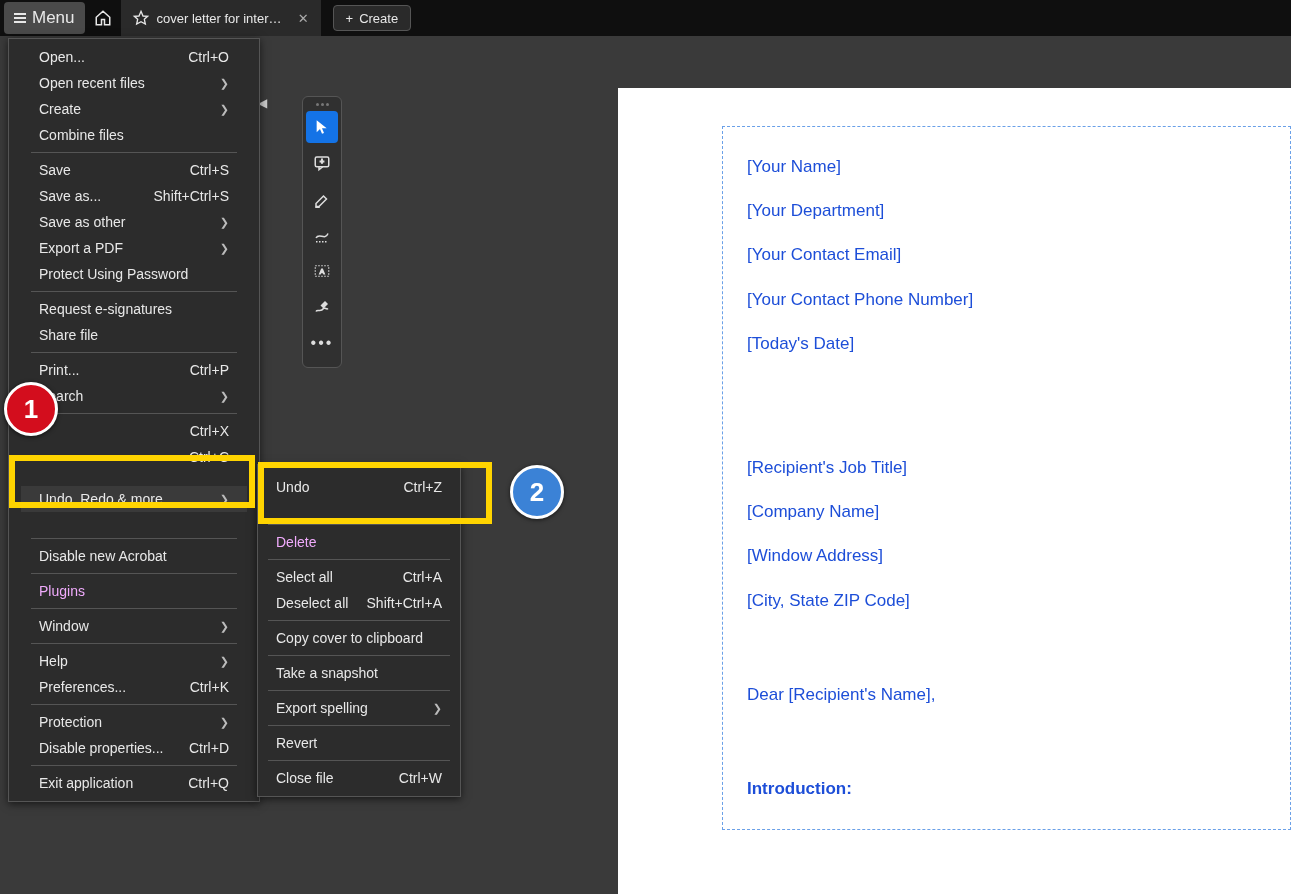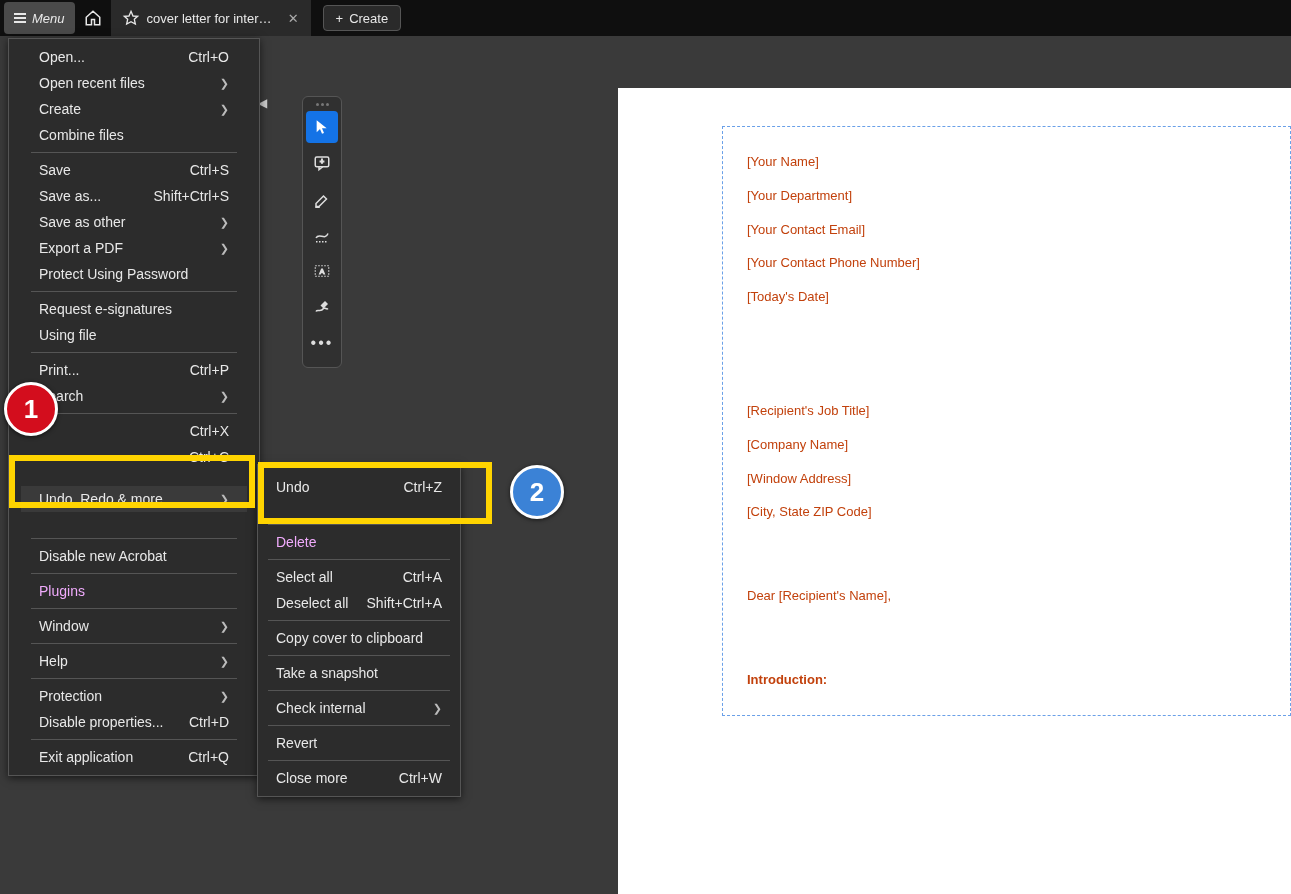--- a/index.html
+++ b/index.html
@@ -1,20 +1,20 @@
 <!DOCTYPE html>
 <html><head>
 <meta charset="utf-8">
 <style>
   * { margin: 0; padding: 0; box-sizing: border-box; font-family: 'Segoe UI', Arial, sans-serif; }
   body { background: #2a2a2a; width: 1291px; height: 894px; overflow: hidden; position: relative; }
 
   
   .top-bar { background: #0f0f0f; height: 36px; display: flex; align-items: center; padding: 0 4px; gap: 4px; }
-  .menu-btn { background: #4a4a4a; color: #e8e8e8; height: 26px; padding: 16px 10px; display: flex; align-items: center; gap: 6px; border-radius: 4px; cursor: pointer; font-size: 13px; font-style: italic; }
+  .menu-btn { background: #4a4a4a; color: #e8e8e8; height: 26px; padding: 16px 10px; display: flex; align-items: center; gap: 6px; border-radius: 4px; cursor: pointer; font-size: 17px; }
   .hamburger { display: flex; flex-direction: column; gap: 2px; }
   .hamburger span { width: 12px; height: 2px; background: #e8e8e8; }
   .home-btn { color: #e8e8e8; width: 28px; height: 28px; display: flex; align-items: center; justify-content: center; cursor: pointer; }
   .tab { background: #2a2a2a; color: #e8e8e8; height: 36px; display: flex; align-items: center; padding: 0 8px 0 12px; gap: 8px; font-size: 13px; max-width: 200px; }
   .tab-title { overflow: hidden; text-overflow: ellipsis; white-space: nowrap; }
   .tab-close { color: #aaa; cursor: pointer; padding: 2px 4px; }
   .create-btn { background: #2a2a2a; border: 1px solid #555; color: #e8e8e8; height: 26px; padding: 0 12px; display: flex; align-items: center; gap: 6px; border-radius: 4px; cursor: pointer; font-size: 13px; margin-left: 8px; }
 
   
   .second-bar { background: #3a3a3a; height: 52px; }
@@ -27,21 +27,21 @@
   .vtool .handle { height: 6px; display:flex; justify-content:center; align-items:center; gap:2px; margin-bottom:4px;}
   .vtool .handle span{width:3px;height:3px;background:#777;border-radius:50%;}
   .vtool-item { width: 32px; height: 32px; margin: 4px auto; display: flex; align-items: center; justify-content: center; color: #ddd; cursor: pointer; border-radius: 4px; }
   .vtool-item.active { background: #1473e6; color: #fff; }
 
   
   .collapse-arrow { position: absolute; left: 258px; top: 8px; color: #ccc; font-size: 12px; z-index: 1; }
 
   
   .doc { position: absolute; left: 618px; top: 0; right: 0; bottom: 0; background: #fff; }
-  .doc-text-area { position: absolute; left: 104px; top: 38px; right: 0; border: 1px dashed #6aa0e8; padding: 18px 24px; line-height: 2.6; font-family: Arial, sans-serif; font-size: 13px; color: #c2410c; }
+  .doc-text-area { position: absolute; left: 104px; top: 38px; right: 0; border: 1px dashed #6aa0e8; padding: 18px 24px; line-height: 2.6; font-family: Arial, sans-serif; font-size: 17px; color: #1d4ed8; }
   .doc-text-area p { margin: 0; }
   .bold { font-weight: bold; }
   .gap { height: 80px; }
   .gap2 { height: 50px; }
 
   
   .menu-main { position: absolute; left: 8px; top: 38px; width: 252px; background: #2c2c2c; border: 1px solid #555; box-shadow: 0 2px 8px rgba(0,0,0,0.6); z-index: 100; padding: 5px 12px; }
   .mi { display: flex; justify-content: space-between; align-items: center; padding: 5px 18px; color: #e8e8e8; font-size: 14px; cursor: pointer; position: relative; }
   .mi .arrow { color: #bbb; font-size: 11px; }
   .mi.disabled { color: #f0abfc; cursor: default; }
@@ -197,21 +197,21 @@
       <span class="arrow">❯</span>
     </div>
   <div class="mi">
       <span class="label">Protect Using Password</span>
     </div>
   <div class="sep"></div>
   <div class="mi">
       <span class="label">Request e-signatures</span>
     </div>
   <div class="mi">
-      <span class="label">Using file</span>
+      <span class="label">Share file</span>
     </div>
   <div class="sep"></div>
   <div class="mi">
       <span class="label">Print...</span>
       <span class="sc">Ctrl+P</span>
     </div>
   <div class="mi">
       <span class="label">Search</span>
       <span class="arrow">❯</span>
     </div>
@@ -241,20 +241,24 @@
   <div class="sep"></div>
   <div class="mi">
       <span class="label">Window</span>
       <span class="arrow">❯</span>
     </div>
   <div class="sep"></div>
   <div class="mi">
       <span class="label">Help</span>
       <span class="arrow">❯</span>
     </div>
+  <div class="mi">
+      <span class="label">Preferences...</span>
+      <span class="sc">Ctrl+K</span>
+    </div>
   <div class="sep"></div>
   <div class="mi">
       <span class="label">Protection</span>
       <span class="arrow">❯</span>
     </div>
   <div class="mi">
       <span class="label">Disable properties...</span>
       <span class="sc">Ctrl+D</span>
     </div>
   <div class="sep"></div>
@@ -287,30 +291,30 @@
   <div class="sep"></div>
   <div class="mi">
       <span class="label">Copy cover to clipboard</span>
     </div>
   <div class="sep"></div>
   <div class="mi">
       <span class="label">Take a snapshot</span>
     </div>
   <div class="sep"></div>
   <div class="mi">
-      <span class="label">Check internal</span>
+      <span class="label">Export spelling</span>
       <span class="arrow">❯</span>
     </div>
   <div class="sep"></div>
   <div class="mi">
       <span class="label">Revert</span>
     </div>
   <div class="sep"></div>
   <div class="mi">
-      <span class="label">Close more</span>
+      <span class="label">Close file</span>
       <span class="sc">Ctrl+W</span>
     </div>
 </div>
 
 <div class="hl1"></div>
 <div class="hl2"></div>
 <div class="badge b1">
     <span>1</span>
   </div>
 <div class="badge b2">

